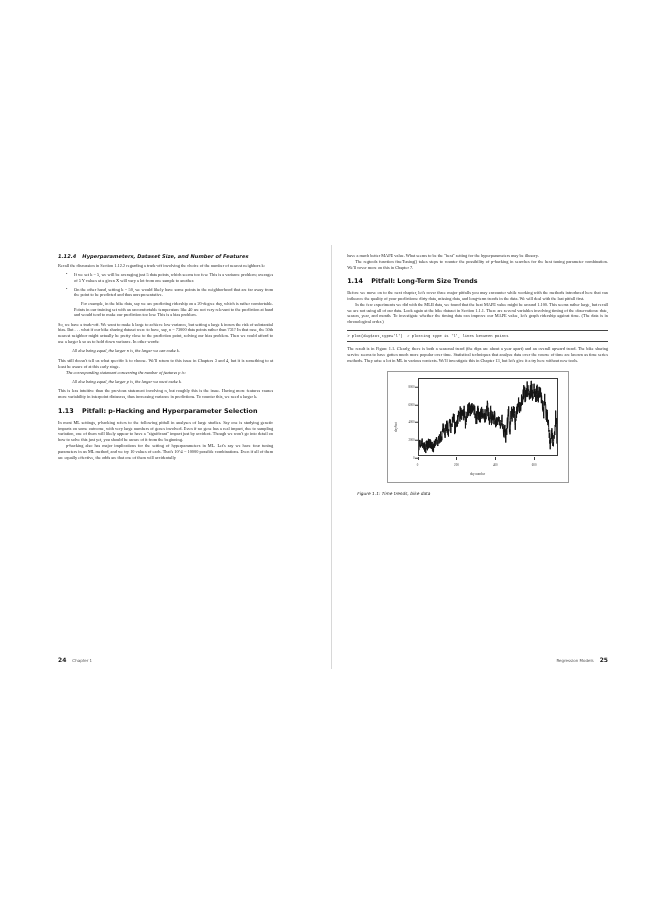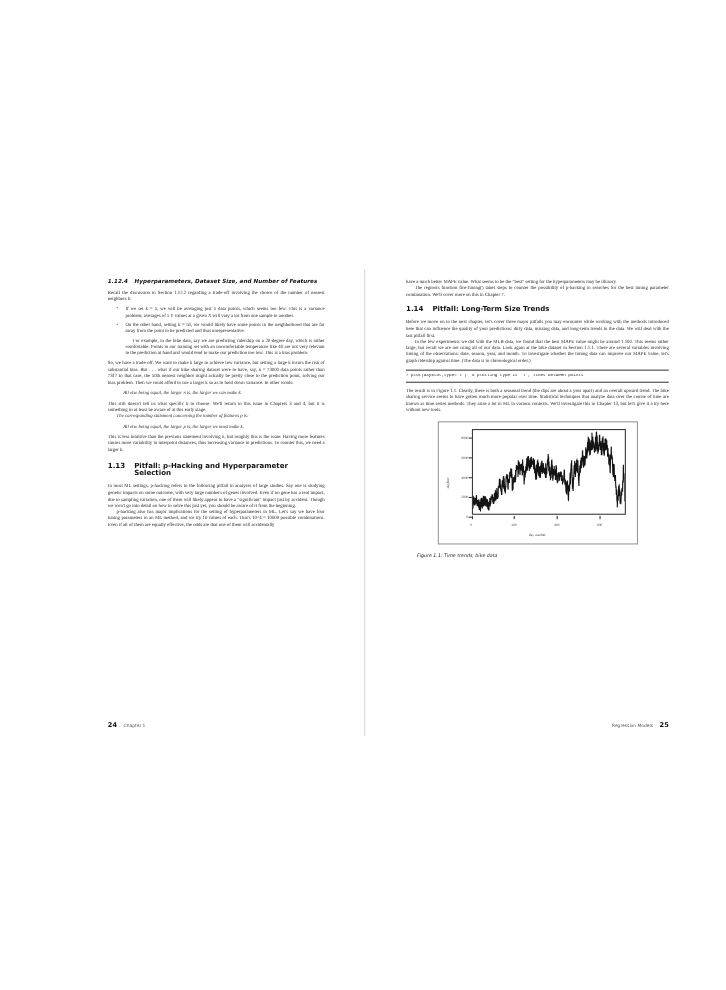--- a/index.html
+++ b/index.html
@@ -23,21 +23,21 @@
     top: 243px;
     width: 660px;
     height: 428px;
     display: flex;
   }
   .page {
     position: relative;
     box-sizing: border-box;
     height: 100%;
   }
-  .page.left  { width: 331px; padding: 10px 28px 0 58px; margin-left: 40px; }
+  .page.left  { width: 331px; padding: 10px 28px 0 58px; }
   .page.right { width: 395px; padding: 10px 52px 0 46px; }
 
   .gutter {
     position: absolute;
     left: 331px;
     top: 245px;
     width: 1px;
     height: 424px;
     background: #d8d8d8;
   }

